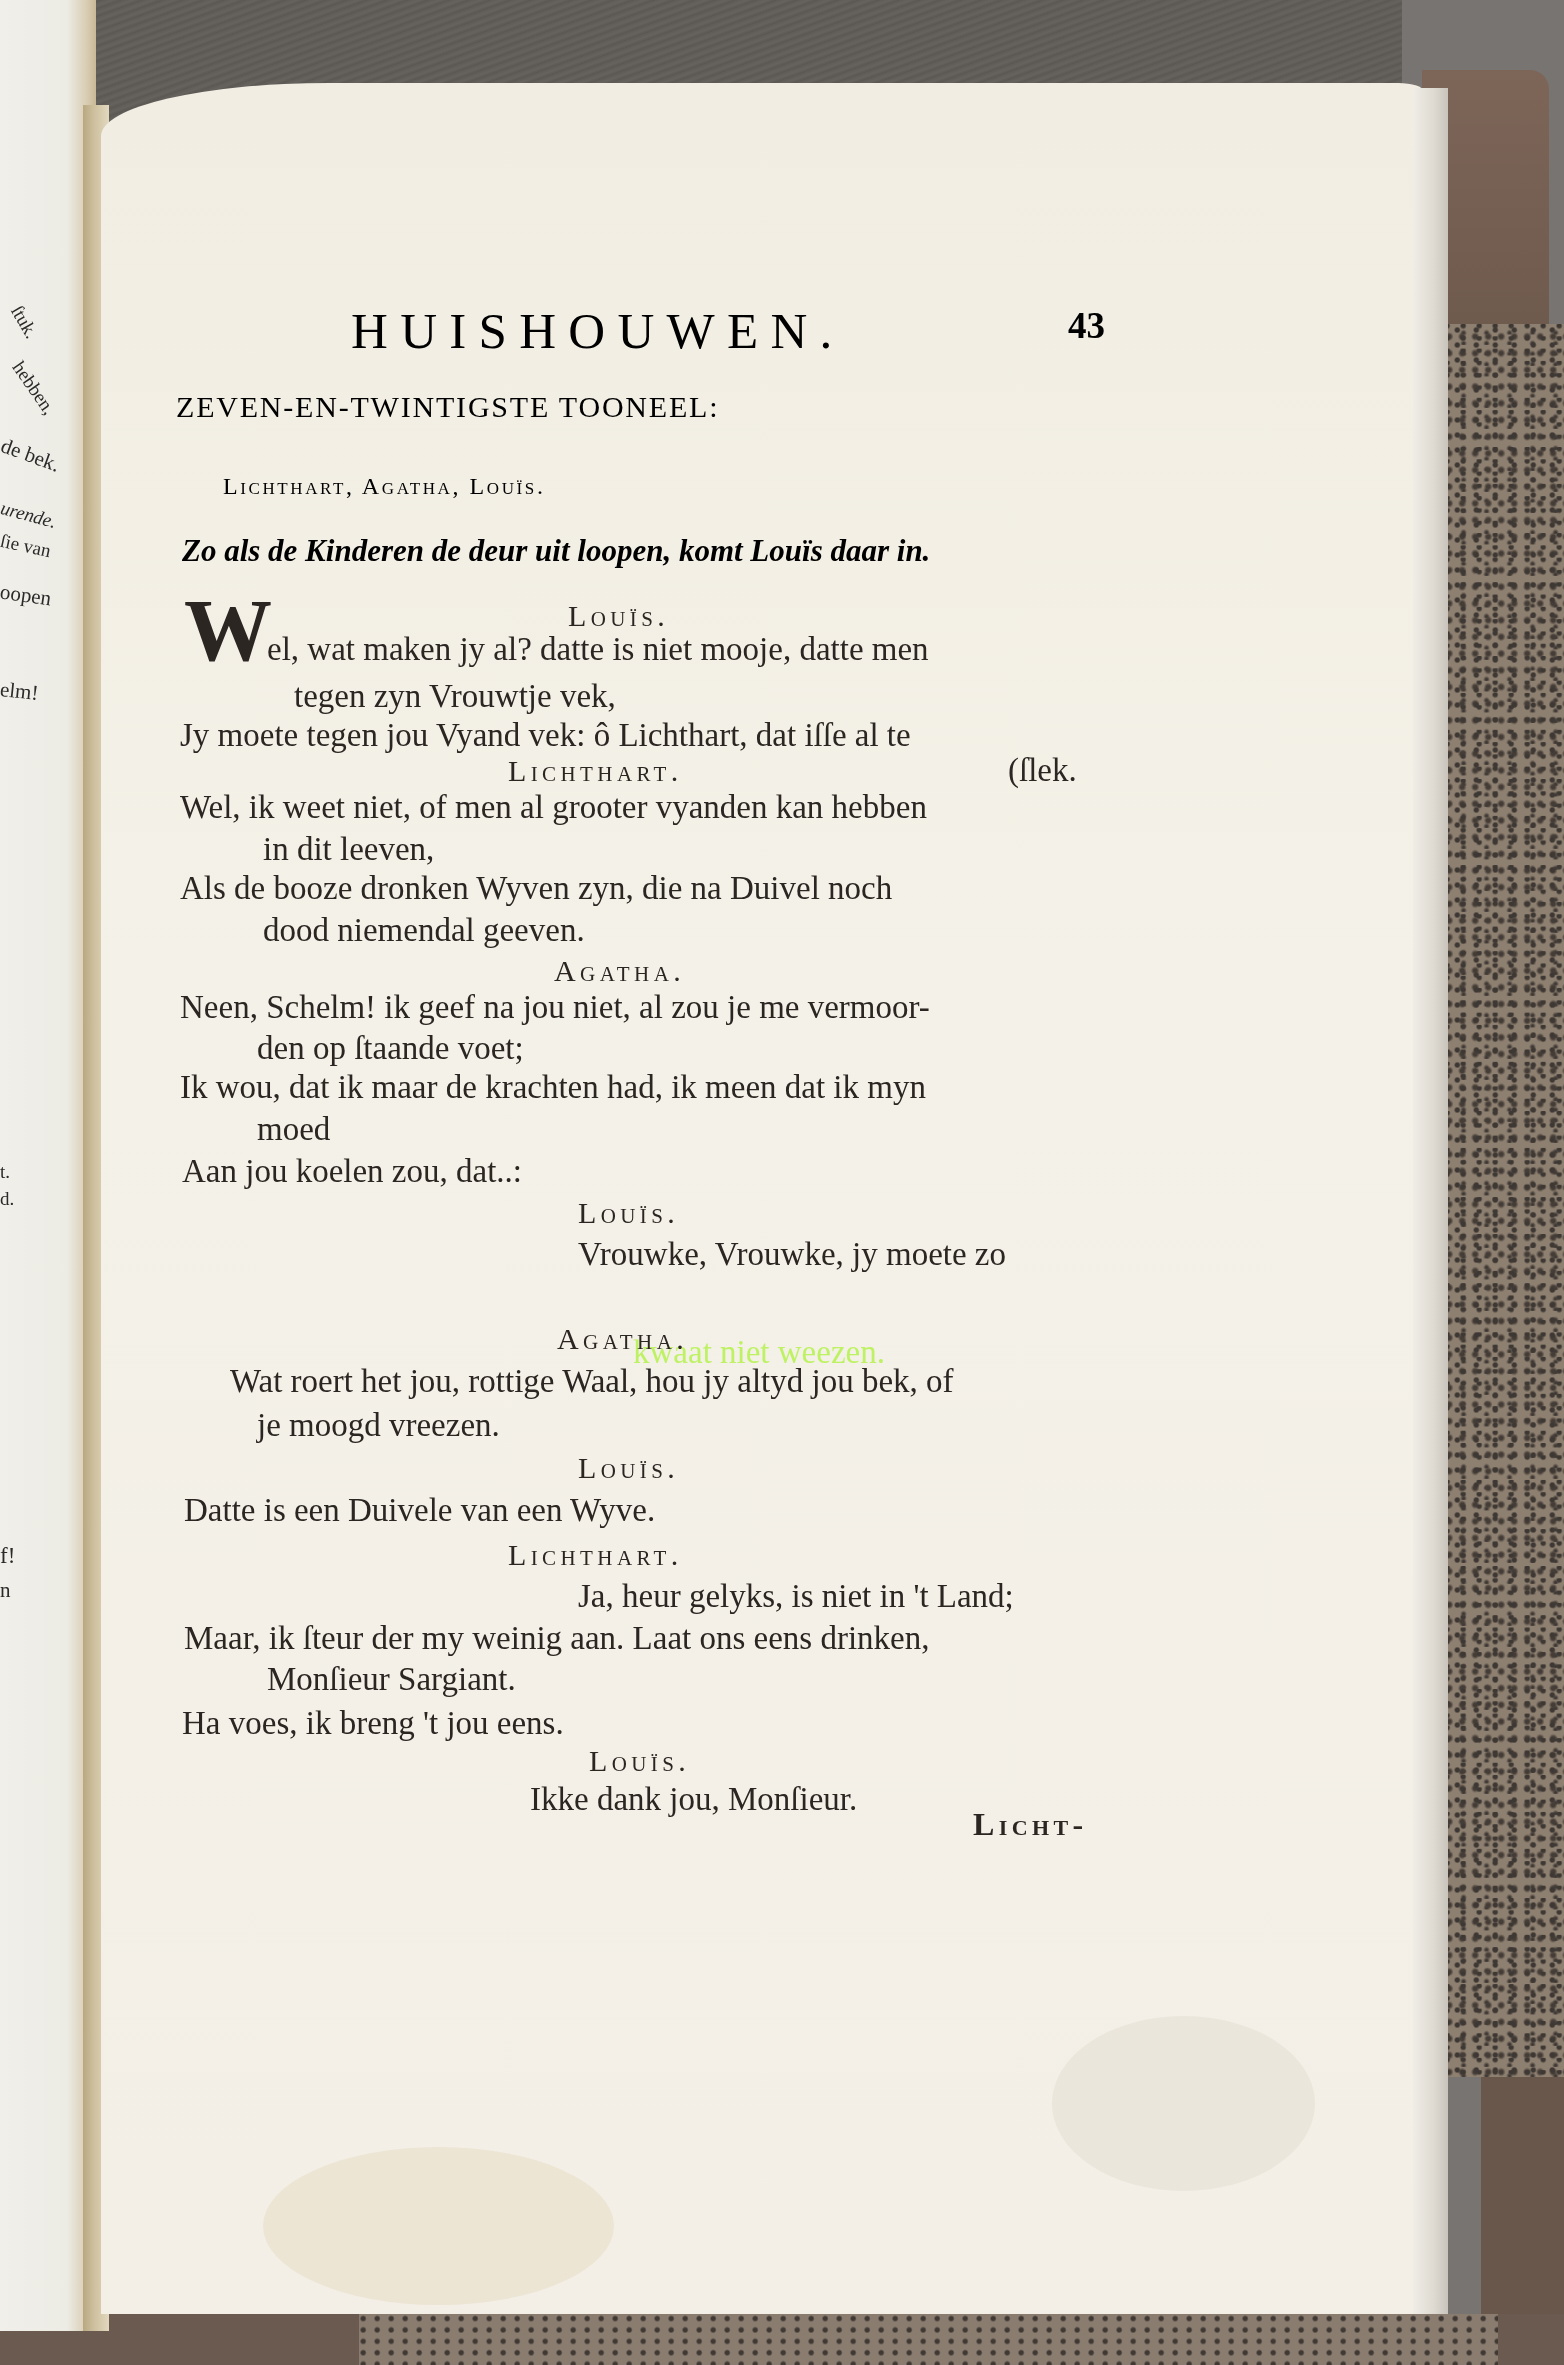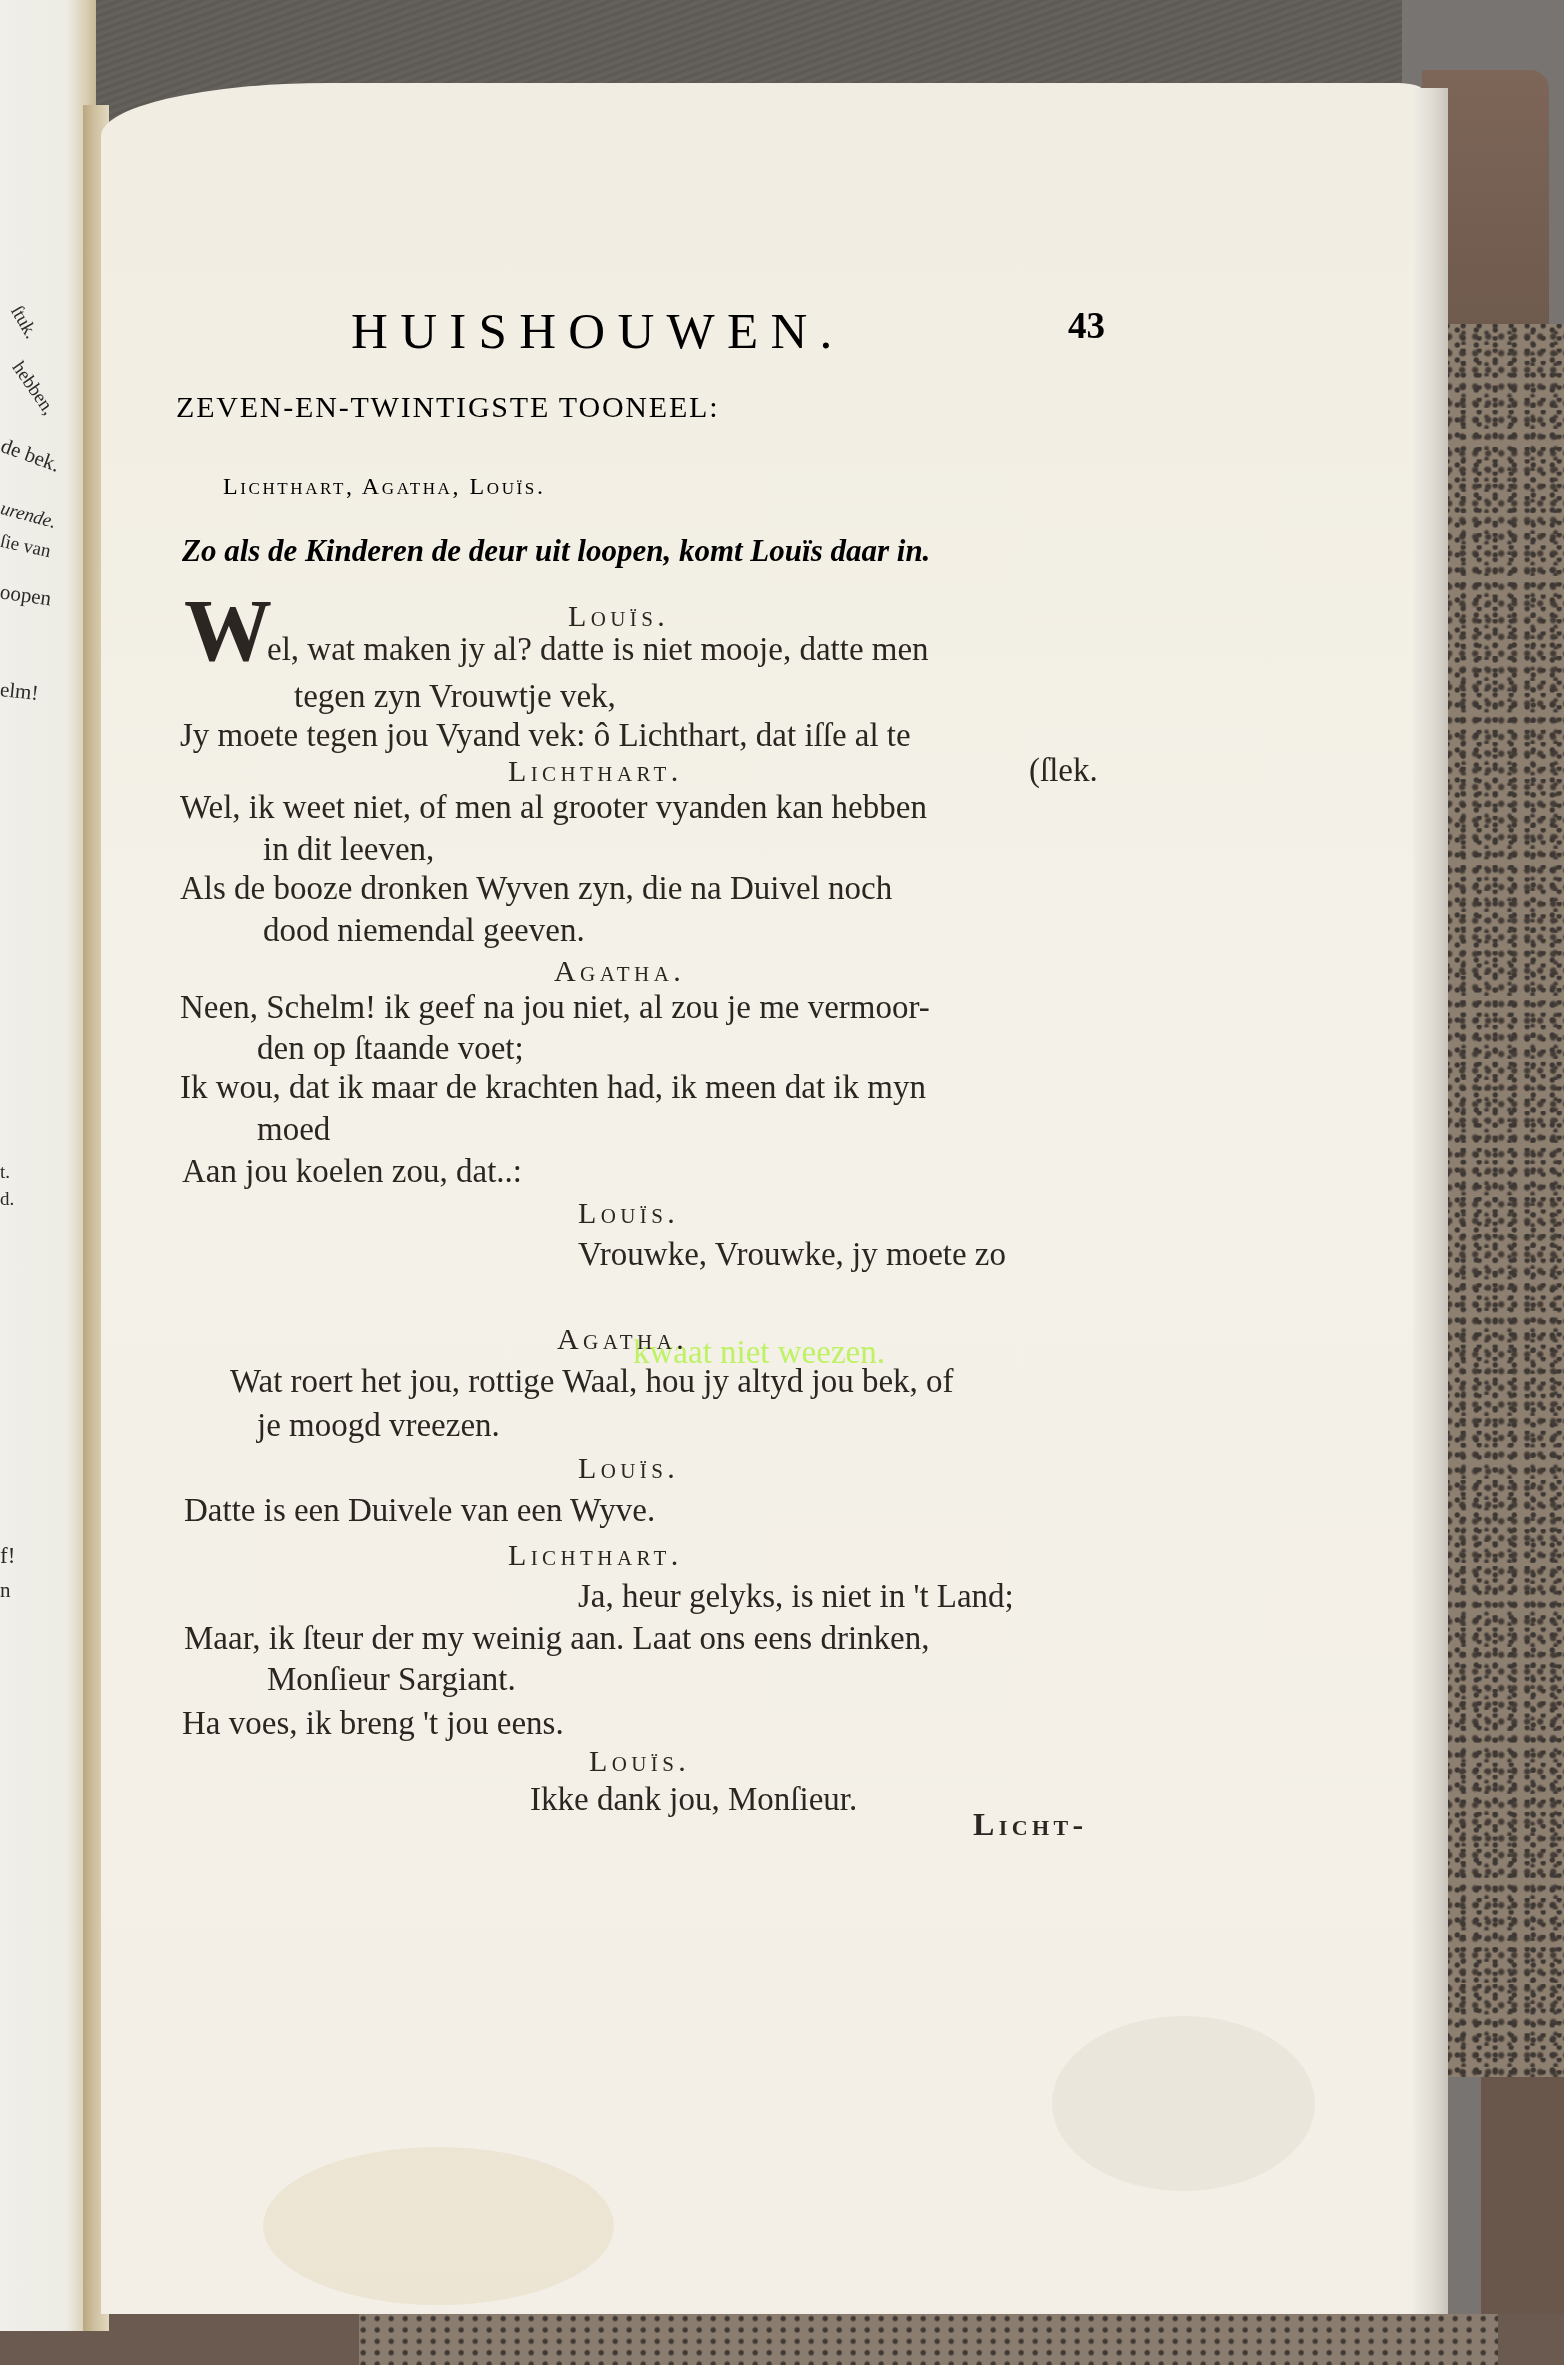--- a/index.html
+++ b/index.html
@@ -141,21 +141,21 @@
 
 <div class="scene-title">ZEVEN-EN-TWINTIGSTE TOONEEL:</div>
 <div class="cast-list">Lichthart, Agatha, Louïs.</div>
 <div class="stage-direction">Zo als de Kinderen de deur uit loopen, komt Louïs daar in.</div>
 
 <div class="dropcap" style="color:#2b2622;">W</div>
 <div class="speaker" style="left:568px;top:599px;color:#2b2622;">Louïs.</div>
 <div class="line" style="left:267px;top:631px;color:#2b2622;">el, wat maken jy al? datte is niet mooje, datte men</div>
 <div class="line" style="left:294px;top:678px;color:#2b2622;">tegen zyn Vrouwtje vek,</div>
 <div class="line" style="left:180px;top:717px;color:#2b2622;">Jy moete tegen jou Vyand vek: ô Lichthart, dat iſſe al te</div>
-<div class="line" style="left:1008px;top:752px;color:#2b2622;margin-left:21px;">(ſlek.</div>
+<div class="line" style="left:1008px;top:752px;color:#2b2622;">(ſlek.</div>
 
 <div class="speaker" style="left:508px;top:754px;color:#2b2622;">Lichthart.</div>
 <div class="line" style="left:180px;top:789px;color:#2b2622;">Wel, ik weet niet, of men al grooter vyanden kan hebben</div>
 <div class="line" style="left:263px;top:831px;color:#2b2622;">in dit leeven,</div>
 <div class="line" style="left:180px;top:870px;color:#2b2622;">Als de booze dronken Wyven zyn, die na Duivel noch</div>
 <div class="line" style="left:263px;top:912px;color:#2b2622;">dood niemendal geeven.</div>
 
 <div class="speaker" style="left:554px;top:954px;color:#2b2622;">Agatha.</div>
 <div class="line" style="left:180px;top:989px;color:#2b2622;">Neen, Schelm! ik geef na jou niet, al zou je me vermoor-</div>
 <div class="line" style="left:257px;top:1030px;color:#2b2622;">den op ſtaande voet;</div>

